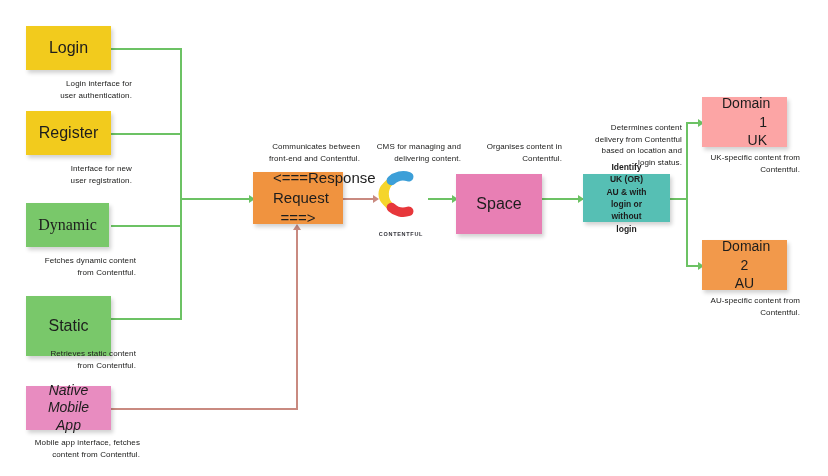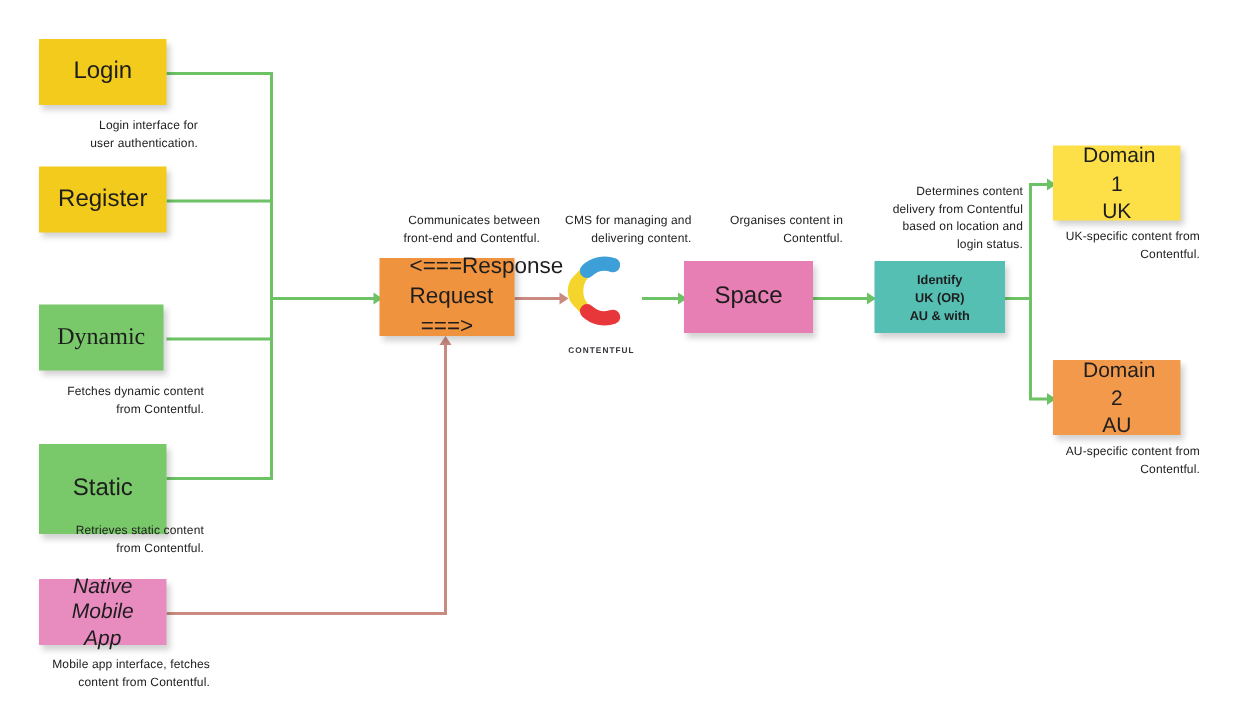--- a/index.html
+++ b/index.html
@@ -136,20 +136,22 @@
 
   <div class="node big" style="left:26px; top:26px; width:85px; height:44px; background:#f2cb1d;">
     <span>Login</span>
   </div>
   <div class="caption" style="left:6px; top:78px; width:126px; white-space:pre-line;">Login interface for
 user authentication.</div>
 
   <div class="node big" style="left:26px; top:111px; width:85px; height:44px; background:#f2cb1d;">
     <span>Register</span>
   </div>
+  <div class="caption" style="left:6px; top:163px; width:126px; white-space:pre-line;">Interface for new
+user registration.</div>
 
   <div class="node big" style="left:26px; top:203px; width:83px; height:44px; background:#79c86a;font-family:Liberation Serif, serif;">
     <span>Dynamic</span>
   </div>
   <div class="caption" style="left:2px; top:255px; width:134px; white-space:pre-line;">Fetches dynamic content
 from Contentful.</div>
 
   <div class="node big" style="left:26px; top:296px; width:85px; height:60px; background:#79c86a;">
     <span>Static</span>
   </div>
@@ -181,36 +183,37 @@
     <path d="M 30 22 A 36 36 0 0 0 30 78 L 18 66 A 22 22 0 0 1 18 34 Z" fill="#f5d52b" stroke="#f5d52b" stroke-width="16" stroke-linejoin="round" stroke-linecap="round"></path>
 
     <path d="M 30 22 A 36 36 0 0 1 66 14" fill="none" stroke="#3c9fd8" stroke-width="20" stroke-linecap="round"></path>
 
     <path d="M 30 78 A 36 36 0 0 0 66 86" fill="none" stroke="#e7373b" stroke-width="20" stroke-linecap="round"></path>
   </svg>
   <div id="contentful-wordmark">CONTENTFUL</div>
 
   <div class="caption" style="left:452px; top:141px; width:110px; white-space:pre-line;">Organises content in
 Contentful.</div>
-  <div class="node big" style="left:456px; top:174px; width:86px; height:48px; background:#e87fb4;">
+  <div class="node big" style="left:456px; top:174px; width:86px; height:60px; background:#e87fb4;">
     <span>Space</span>
   </div>
 
   <div class="caption" style="left:578px; top:122px; width:104px; white-space:pre-line;">Determines content
 delivery from Contentful
 based on location and
 login status.</div>
   <div class="node small" style="left:583px; top:174px; width:87px; height:48px; background:#56bfb4;">
     <span class="node-lines" style="line-height:1.45;">
       <div>Identify</div>
       <div>UK (OR) AU &amp; with</div>
-    </span>
-  </div>
-
-  <div class="node mid" style="left:702px; top:97px; width:85px; height:50px; background:#fde047;">
+      <div>login or without login</div>
+    </span>
+  </div>
+
+  <div class="node mid" style="left:702px; top:97px; width:85px; height:50px; background:#fca5a5;text-align:right;">
     <span class="node-lines" style="font-size:14px; line-height:1.35;">
       <div>Domain 1</div>
       <div>UK</div>
     </span>
   </div>
   <div class="caption" style="left:690px; top:152px; width:110px; white-space:pre-line;">UK-specific content from
 Contentful.</div>
 
   <div class="node mid" style="left:702px; top:240px; width:85px; height:50px; background:#f2994b;">
     <span class="node-lines" style="font-size:14px; line-height:1.35;">

